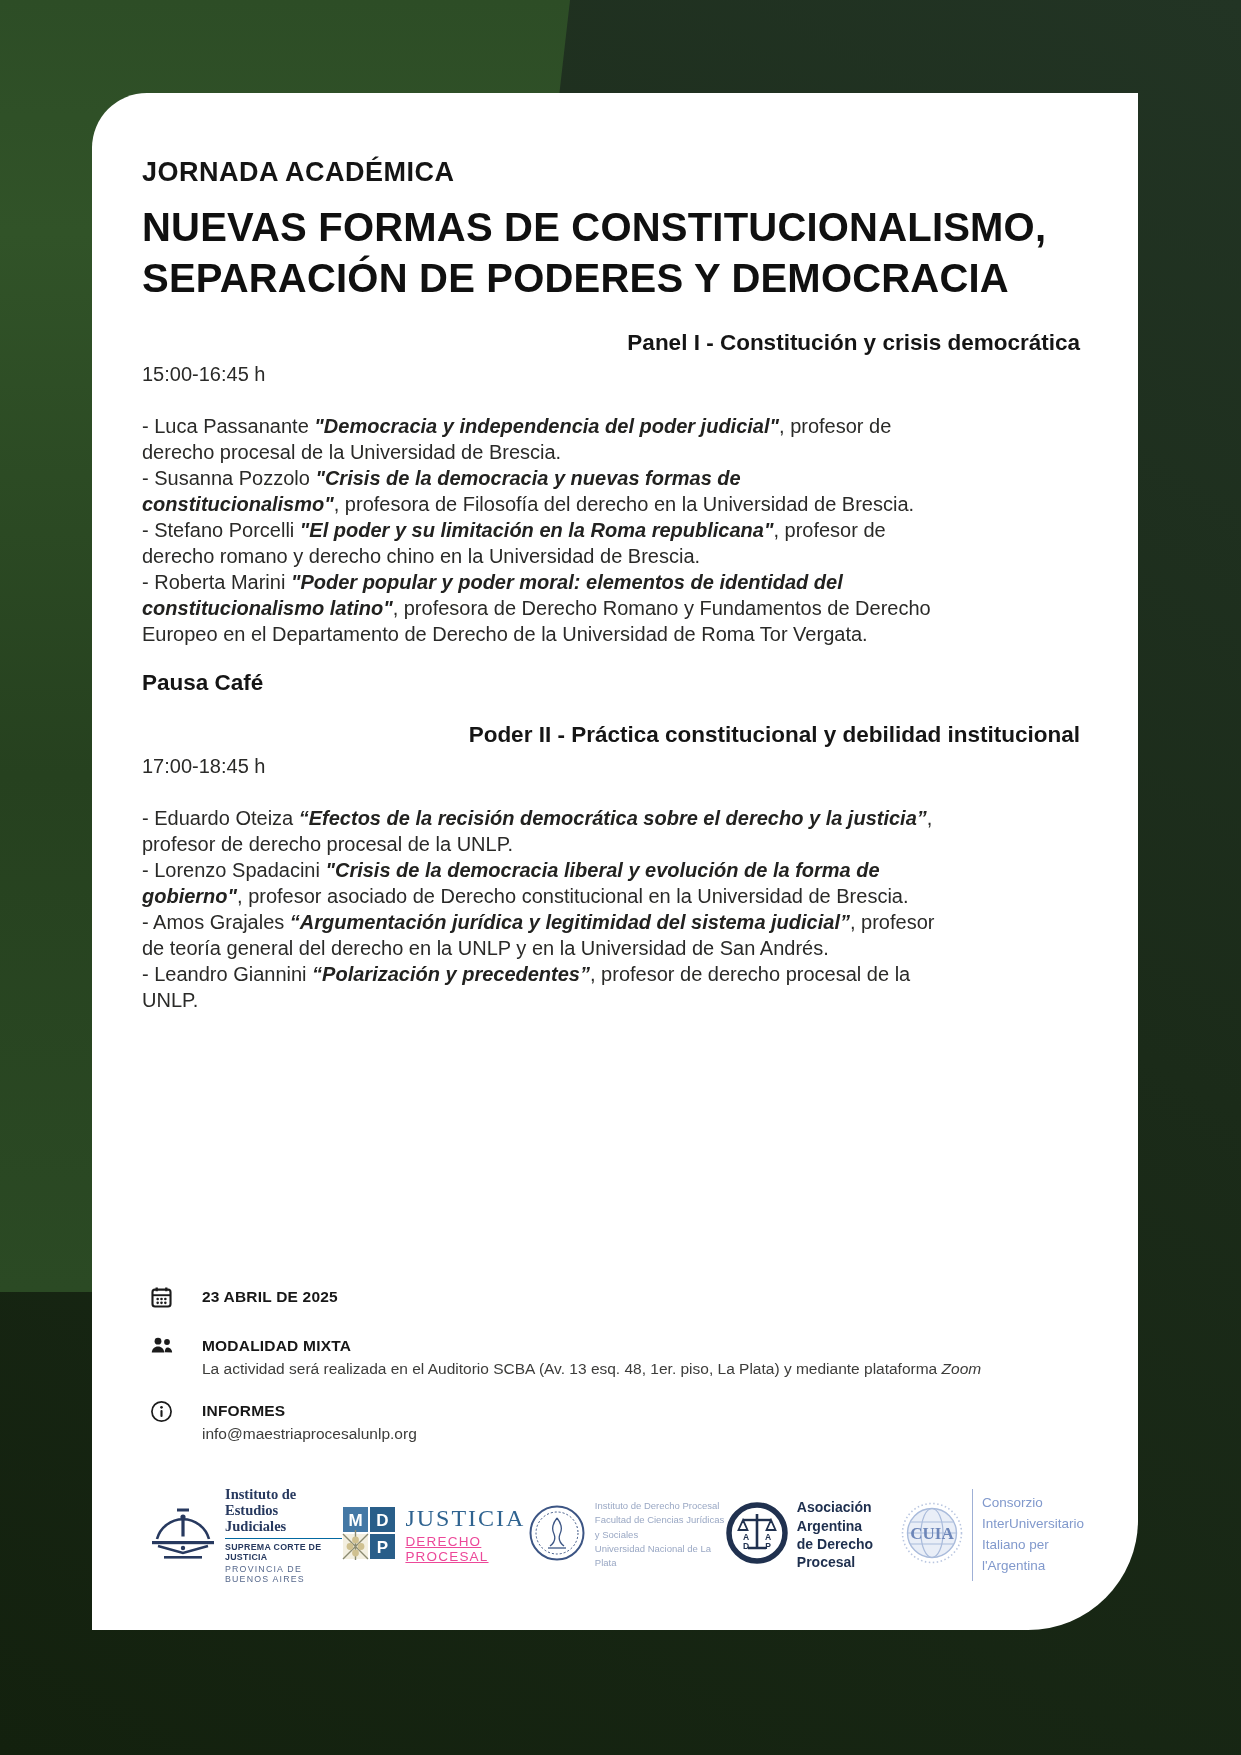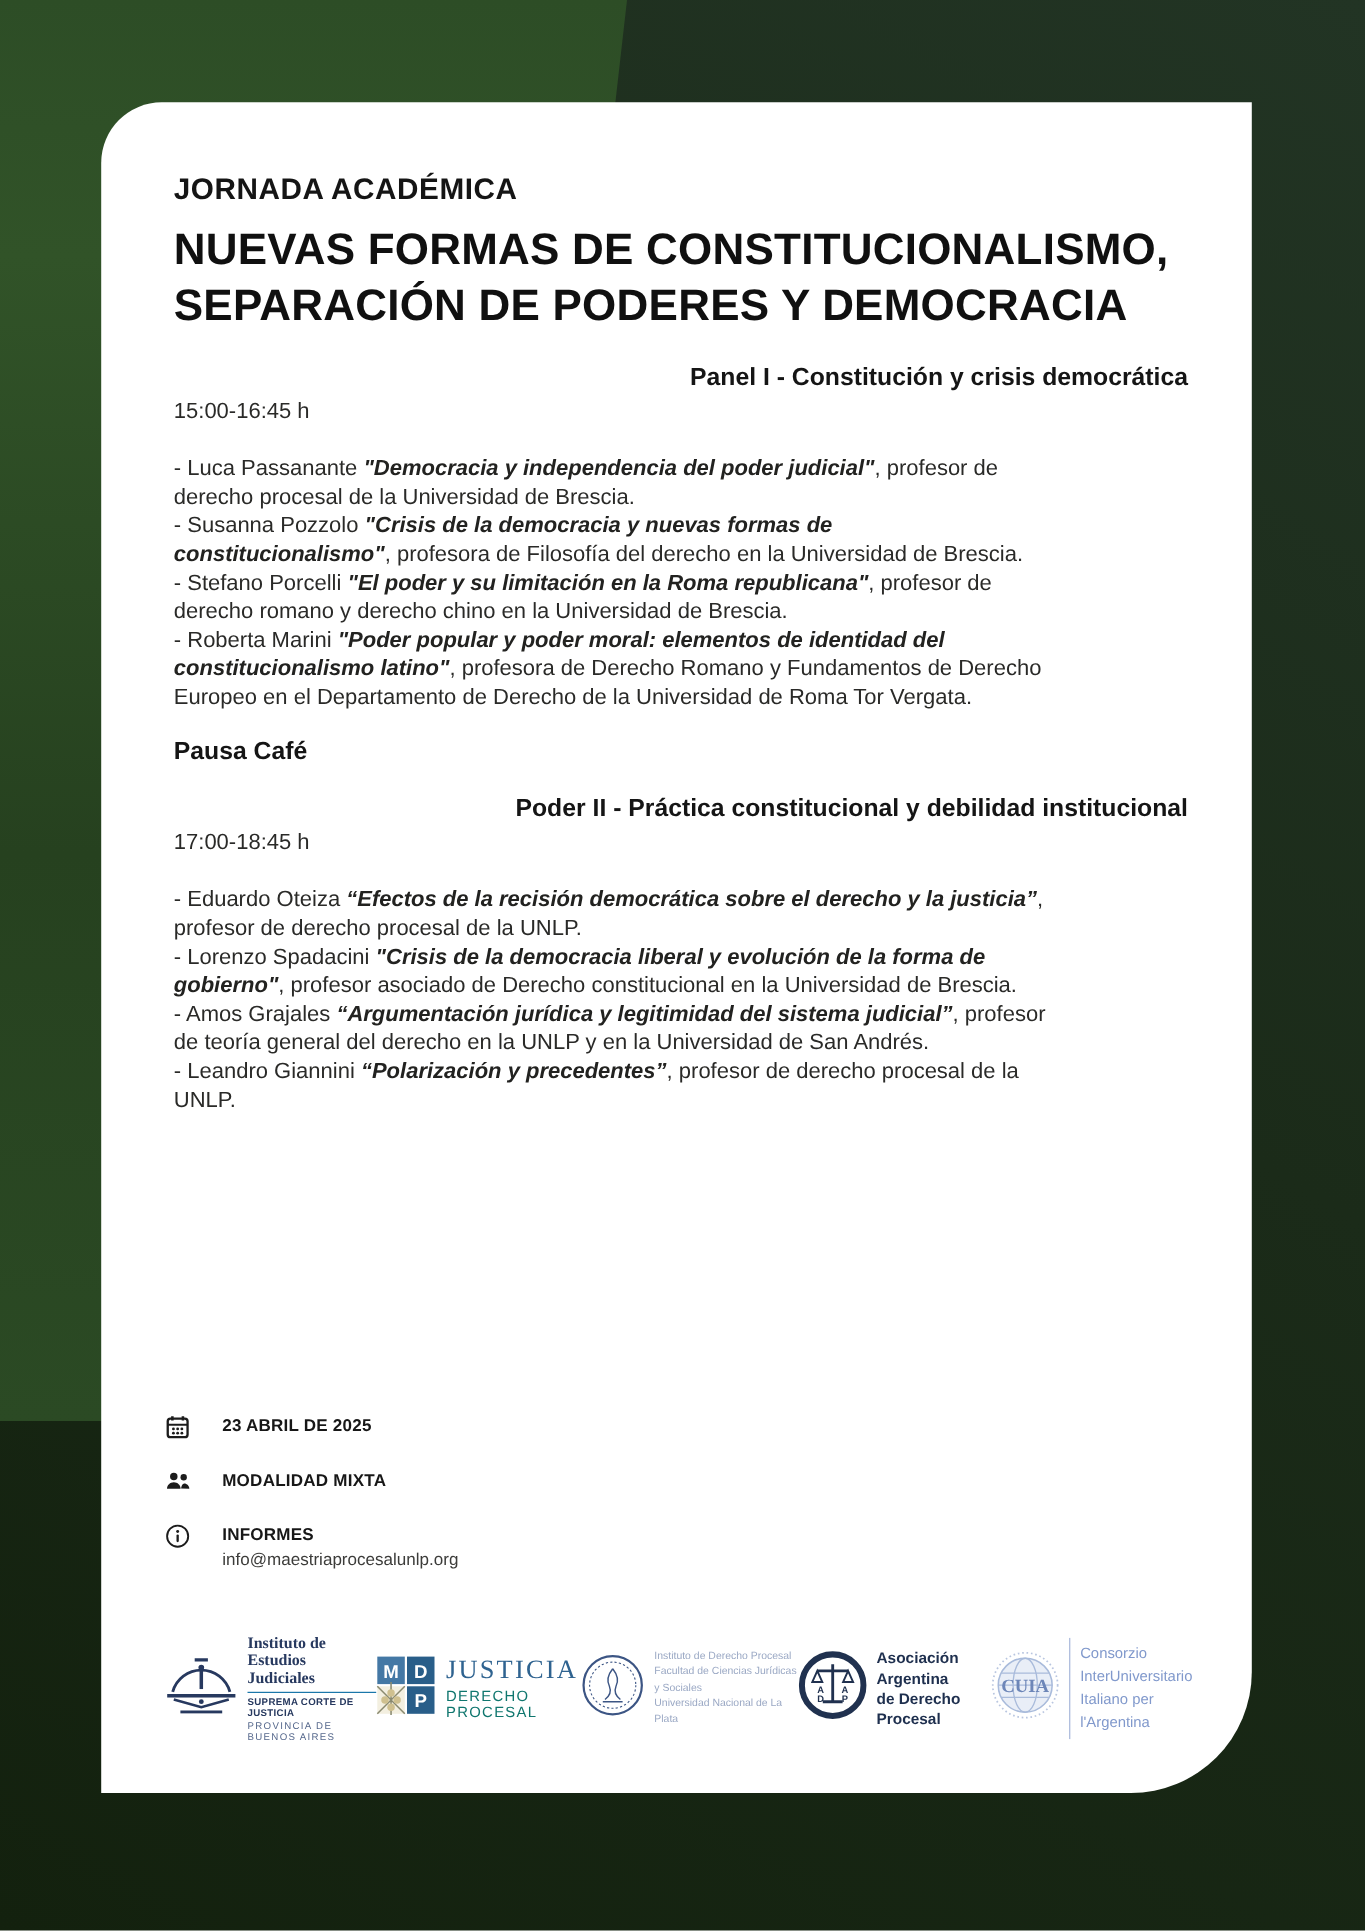--- a/index.html
+++ b/index.html
@@ -9,21 +9,21 @@
     font-family:"Liberation Sans",sans-serif;
   }
   .bg-accent{
     position:absolute;left:0;top:0;width:600px;height:1292px;
     clip-path:polygon(0 0,570px 0,423px 1292px,0 1292px);
     background:linear-gradient(to bottom,#2d4d26 0%,#315328 18%,#26411f 60%,#2b4a24 100%);
   }
   .card{
     position:absolute;left:92px;top:93px;width:1046px;height:1537px;
     background:#ffffff;border-radius:55px 0 110px 0;
-    box-sizing:border-box;padding:64px 58px 0 66px;color:#262624;
+    box-sizing:border-box;padding:64px 58px 0 50px;color:#262624;
   }
   .kicker{font-size:27px;font-weight:bold;letter-spacing:.5px;color:#151515;}
   .title{margin:14px 0 0;font-size:40px;line-height:51px;font-weight:bold;color:#101010;letter-spacing:.2px;}
   .panel-heading{margin:26px 0 0;font-size:22.5px;font-weight:bold;color:#151515;text-align:right;}
   .panel-time{margin:7px 0 0;font-size:20px;color:#2a2a28;}
   .speakers{margin:27px 0 0;width:800px;font-size:20px;line-height:26px;color:#2a2a28;}
   .speakers p{margin:0;}
   .speakers em{font-style:italic;font-weight:600;color:#222220;}
   .pausa{margin:23px 0 0;font-size:22.5px;font-weight:bold;color:#151515;}
 
@@ -32,21 +32,21 @@
   .info-icon{width:23px;flex:0 0 23px;padding-top:1px;}
   .info-label{font-size:15.5px;font-weight:bold;color:#171717;letter-spacing:.2px;padding-top:3px;}
   .info-detail{font-size:15.5px;color:#3c3c3a;margin-top:5px;}
 
   .logos{position:absolute;left:58px;top:1393px;width:934px;display:flex;align-items:center;justify-content:space-between;}
   .logo{display:flex;align-items:center;gap:9px;}
   .iej-name{font-family:"Liberation Serif",serif;font-weight:bold;font-size:14.5px;color:#27395f;line-height:1.12;}
   .iej-sub1{font-size:8.8px;font-weight:bold;color:#27395f;letter-spacing:.3px;margin-top:3px;border-top:1px solid #0369a1;padding-top:3px;}
   .iej-sub2{font-size:8.8px;color:#56688c;letter-spacing:1.2px;margin-top:2px;}
   .mdp-name{font-family:"Liberation Serif",serif;font-size:24px;color:#2f6390;letter-spacing:2px;line-height:1;}
-  .mdp-sub{font-size:13.5px;color:#0f766e;letter-spacing:1.2px;margin-top:4px;}
+  .mdp-sub{font-size:13.5px;color:#ec4899;letter-spacing:1.2px;margin-top:4px;text-decoration:underline;}
   .unlp-text{font-size:9.5px;color:#9aa8c4;line-height:1.5;}
   .aadp-text{font-size:14px;font-weight:bold;color:#1e2f4e;line-height:1.3;}
   .cuia-rule{width:1px;height:92px;background:#9fb0d6;}
   .cuia-text{font-size:13.5px;color:#8199cc;line-height:1.55;}
 </style>
 </head>
 <body>
 
 <div class="bg-accent"></div>
 
@@ -106,20 +106,21 @@
       <span class="info-icon">
         <svg width="24" height="22" viewBox="0 0 24 22" fill="#1c1c1c">
           <circle cx="8" cy="6.2" r="3.4"></circle>
           <circle cx="17" cy="7" r="2.9"></circle>
           <path d="M1.8 17.5c0-3.4 2.8-6 6.2-6s6.2 2.6 6.2 6z"></path>
           <path d="M14.6 17.2c.4-2.6 1.2-4.6 2.9-4.6 2.5 0 4.6 2.3 4.6 4.9z"></path>
         </svg>
       </span>
       <div>
         <div class="info-label">MODALIDAD MIXTA</div>
+        <div class="info-detail"><span>La actividad será realizada en el Auditorio SCBA (Av. 13 esq. 48, 1er. piso, La Plata) y mediante plataforma </span><em>Zoom</em></div>
       </div>
     </div>
 
     <div class="info-item">
       <span class="info-icon">
         <svg width="23" height="23" viewBox="0 0 24 24">
           <circle cx="12" cy="12" r="10" fill="none" stroke="#1c1c1c" stroke-width="1.8"></circle>
           <circle cx="12" cy="7.6" r="1.4" fill="#1c1c1c"></circle>
           <rect x="10.9" y="10.4" width="2.2" height="7.4" rx="1.1" fill="#1c1c1c"></rect>
         </svg>

